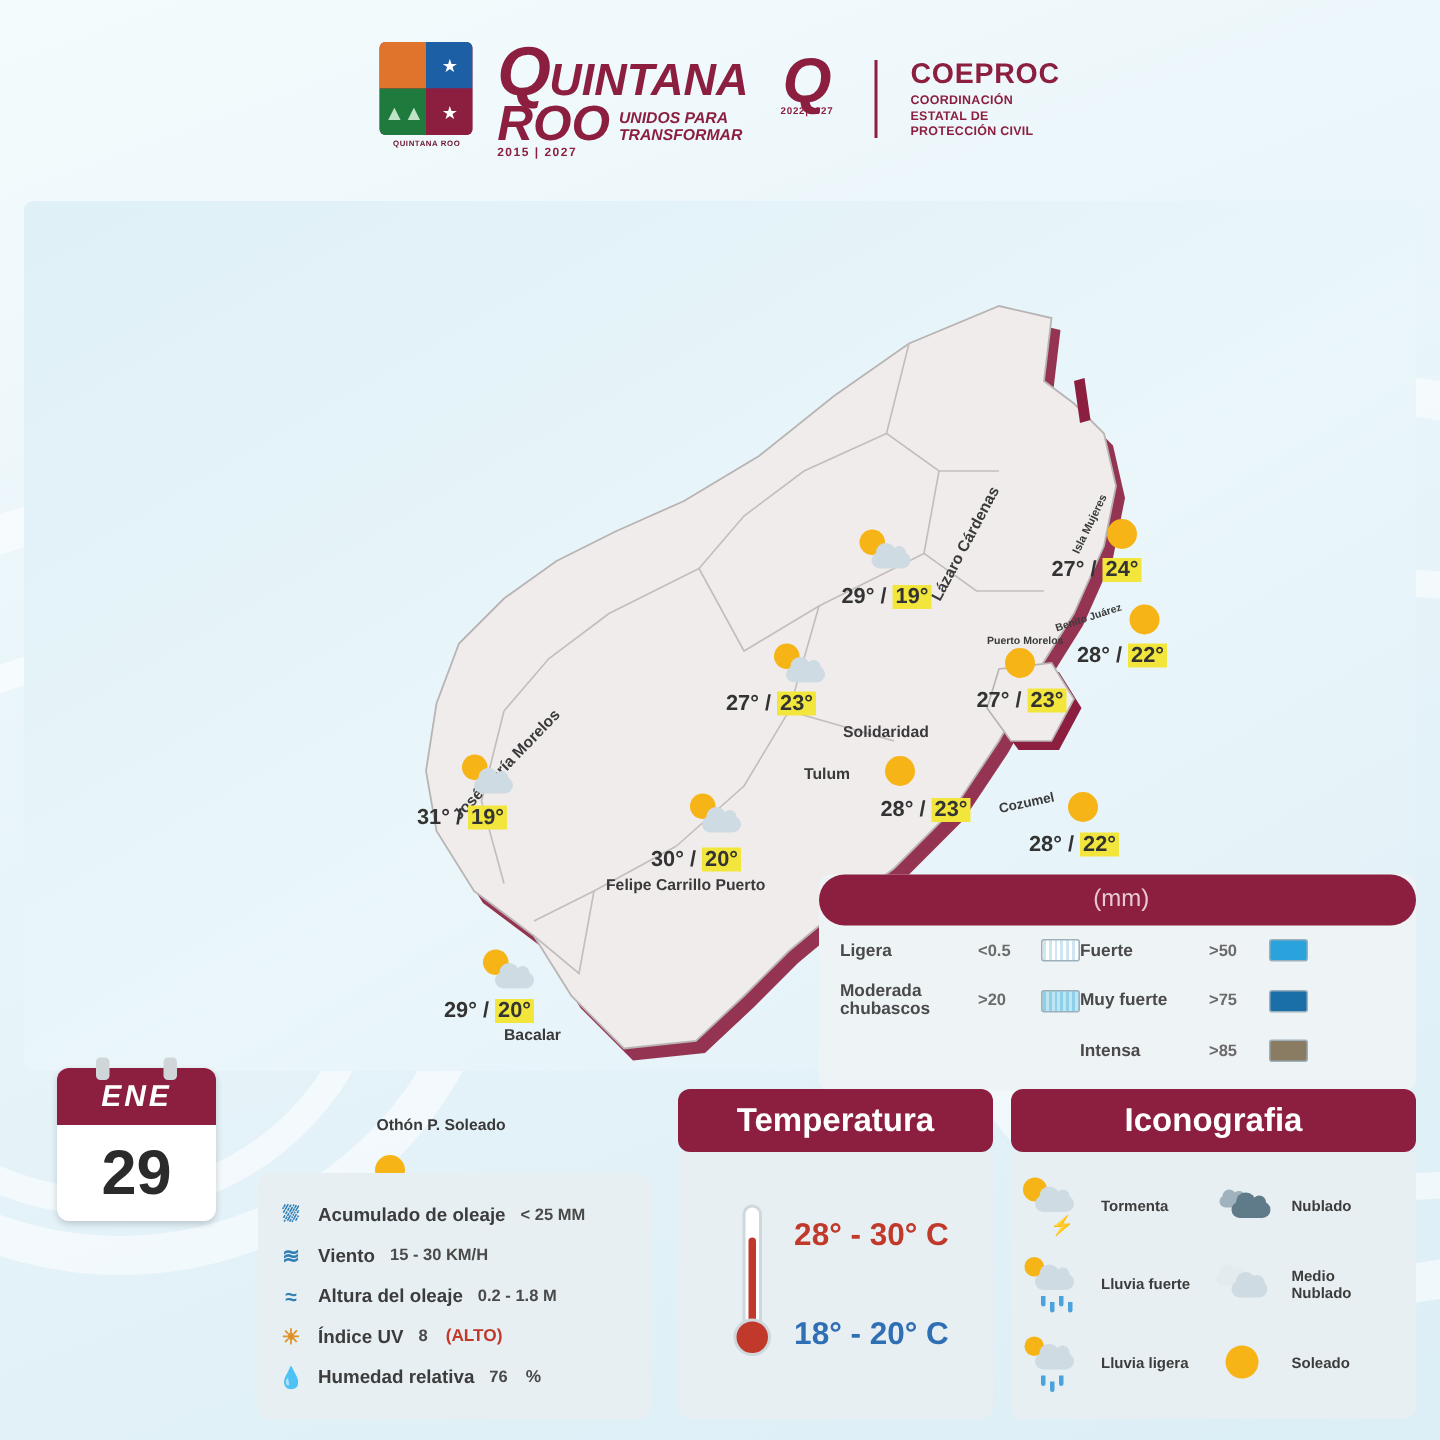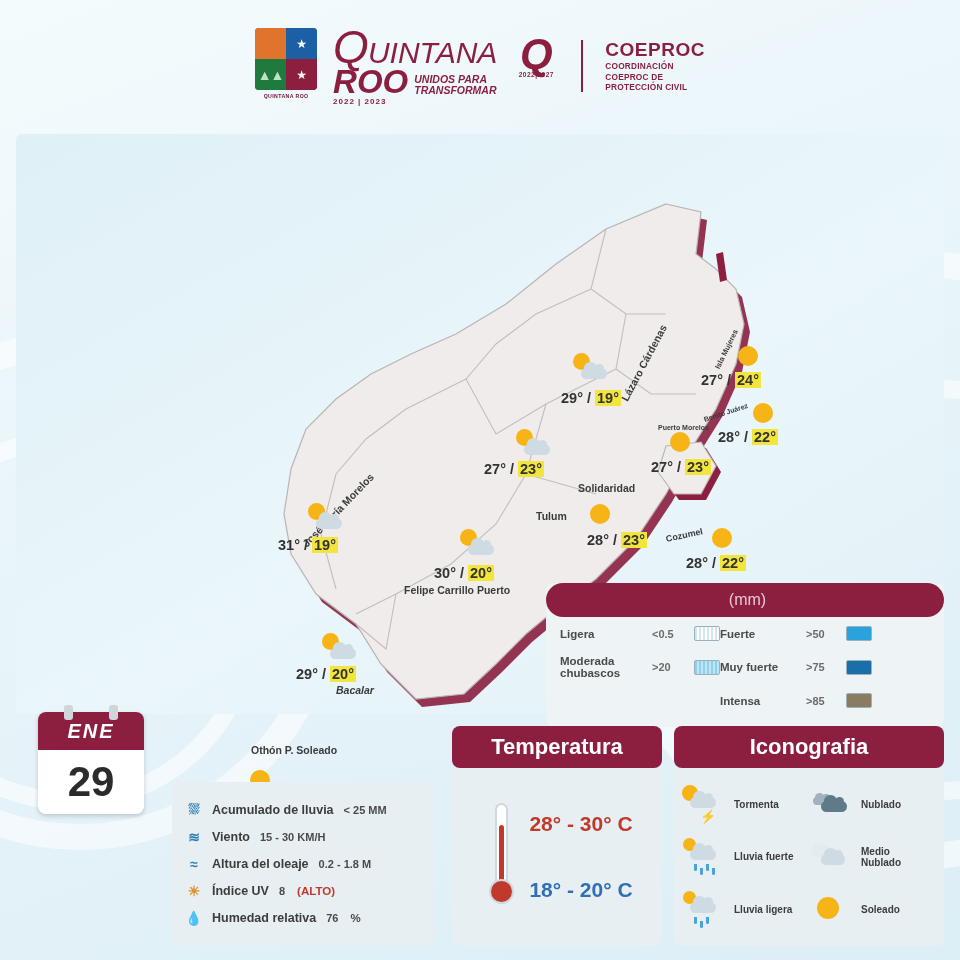--- a/index.html
+++ b/index.html
@@ -21,21 +21,21 @@
   .qroo-shield { width:62px; height:76px; position:relative; }
   .shield-box { width:62px; height:62px; background:#8c1f3f; border-radius:4px; overflow:hidden; position:relative; display:grid; grid-template-columns:1fr 1fr; grid-template-rows:1fr 1fr; }
   .shield-q1 { background:#e0742c; }
   .shield-q2 { background:#1d5fa5; position:relative;}
   .shield-q3 { background:#1f7a3d; position:relative;}
   .shield-q4 { background:#8c1f3f; position:relative;}
   .shield-star { position:absolute; left:50%; top:50%; transform:translate(-50%,-50%); color:#fff; font-size:12px; }
   .shield-tree { position:absolute; left:50%; top:52%; transform:translate(-50%,-50%); color:#bfe3c6; font-size:14px; letter-spacing:-1px;}
   .shield-caption { font-size:5.2px; letter-spacing:.4px; text-align:center; color:#6b1530; font-weight:bold; margin-top:3px; }
   .brand { display:flex; flex-direction:column; line-height:.88; }
-  .brand-q { font-size:46px; font-weight:normal; color:#8c1f3f; letter-spacing:-1px; font-style:italic; }
+  .brand-q { font-size:46px; font-weight:bold; color:#8c1f3f; letter-spacing:-1px; font-style:italic; }
   .brand-q .small { font-size:30px; letter-spacing:0px;}
   .brand-row2 { display:flex; align-items:flex-end; gap:6px; }
   .brand-roo { font-size:33px; font-weight:bold; color:#8c1f3f; font-style:italic; }
   .brand-tag { font-size:10.5px; font-weight:bold; color:#8c1f3f; line-height:1.05; font-style:italic; }
   .brand-years { font-size:8px; color:#8c1f3f; font-weight:bold; letter-spacing:1px; margin-top:2px;}
   .coe-mark { width:46px; height:58px; display:flex; flex-direction:column; align-items:center; }
   .coe-q { font-size:42px; font-weight:bold; color:#8c1f3f; line-height:.8; font-style:italic; }
   .coe-years { font-size:6.5px; color:#8c1f3f; font-weight:bold; letter-spacing:.5px; }
   .coe-divider { width:2px; height:52px; background:#8c1f3f; margin:0 6px; }
   .coe-text-main { font-size:19px; font-weight:bold; color:#8c1f3f; letter-spacing:.5px; }
@@ -147,33 +147,33 @@
     <div class="brand-q">
       <span>Q</span><span class="small">UINTANA</span>
     </div>
     <div class="brand-row2">
       <div class="brand-roo">ROO</div>
       <div class="brand-tag">
         <div>UNIDOS PARA</div>
         <div>TRANSFORMAR</div>
       </div>
     </div>
-    <div class="brand-years">2022 | 2023</div>
+    <div class="brand-years">2015 | 2027</div>
   </div>
 
   <div class="coe-mark">
     <div class="coe-q">Q</div>
     <div class="coe-years">2022|2027</div>
   </div>
   <div class="coe-divider"></div>
   <div>
     <div class="coe-text-main">COEPROC</div>
     <div class="coe-text-sub">
       <div>COORDINACIÓN</div>
-      <div>COEPROC DE</div>
+      <div>ESTATAL DE</div>
       <div>PROTECCIÓN CIVIL</div>
     </div>
   </div>
 </div>
 
 <div class="panel">
 
   <div class="map-wrap">
     <svg width="640" height="520" viewBox="0 0 640 520">
       <g>
@@ -199,26 +199,26 @@
         <path d="M470,252 L505,248 L520,272 L505,300 L478,300 L462,278 Z" fill="#f0ecec" stroke="#b9b4b4" stroke-width="1.1"></path>
 
         <path d="M520,60 L527,58 L531,86 L524,88 Z" fill="#8c1f3f"></path>
       </g>
     </svg>
     <div id="map-labels">
         <div class="map-label" style="left: 428px; top: 200px; transform: rotate(-62deg); transform-origin: left center;">Lázaro Cárdenas</div>
         <div class="map-label" style="left: 521px; top: 170px; transform: rotate(-64deg); transform-origin: left center; font-size: 7.5px;">Isla Mujeres</div>
         <div class="map-label" style="left: 462px; top: 230px; transform: rotate(0deg); transform-origin: left center; font-size: 7px;">Puerto Morelos</div>
         <div class="map-label" style="left: 508px; top: 222px; transform: rotate(-18deg); transform-origin: left center; font-size: 7px;">Benito Juárez</div>
-        <div class="map-label" style="left: 382px; top: 288px; transform: rotate(0deg); transform-origin: left center;">Solidaridad</div>
+        <div class="map-label" style="left: 366px; top: 288px; transform: rotate(0deg); transform-origin: left center;">Solidaridad</div>
         <div class="map-label" style="left: 340px; top: 316px; transform: rotate(0deg); transform-origin: left center;">Tulum</div>
         <div class="map-label" style="left: 470px; top: 340px; transform: rotate(-12deg); transform-origin: left center; font-size: 9px;">Cozumel</div>
         <div class="map-label" style="left: 108px; top: 345px; transform: rotate(-46deg); transform-origin: left center;">José María Morelos</div>
         <div class="map-label" style="left: 208px; top: 390px; transform: rotate(0deg); transform-origin: left center;">Felipe Carrillo Puerto</div>
-        <div class="map-label" style="left: 140px; top: 490px; transform: rotate(0deg); transform-origin: left center; font-style: italic;">Bacalar</div>
+        <div class="map-label" style="left: 140px; top: 490px; transform: rotate(0deg); transform-origin: left center;">Bacalar</div>
         <div class="map-label" style="left: 55px; top: 550px; transform: rotate(0deg); transform-origin: left center;">Othón P. Soleado</div>
       </div>
     <div id="map-forecasts">
         <div class="temp-tag" style="left: 365px; top: 196px;"><span class="hi">29°</span><span> / </span><span class="lo">19°</span></div>
         <div class="icon-sun" style="left: 375px; top: 160px; width: 38px; height: 30px;">
           <div style="position: absolute; inset: 0px;">
             <div class="sun" style="width: 13px; height: 13px; left: 4px; top: 1px; box-shadow: rgb(246, 180, 23) 0px 0px 0px 2px;">
               <div style="position: absolute; inset: 0px;">
                 <div style="position: absolute; left: 50%; top: 50%; width: 2px; height: 12px; background: rgb(246, 180, 23); border-radius: 2px; transform: translate(-50%, -50%) rotate(0deg);"></div>
                 <div style="position: absolute; left: 50%; top: 50%; width: 2px; height: 12px; background: rgb(246, 180, 23); border-radius: 2px; transform: translate(-50%, -50%) rotate(45deg);"></div>
@@ -476,21 +476,21 @@
     <div style="white-space: pre-line;">Intensa</div>
     <div class="val">&gt;85</div>
     <div>
       <div class="sw" style="background: rgb(138, 123, 99);"></div>
     </div>
   </div>
 
 <div class="info-box" id="info-box">
     <div class="info-row">
       <span class="ico">⛆</span>
-      <span>Acumulado de lluvia</span>
+      <span>Acumulado de oleaje</span>
       <span class="unit">&lt; 25 MM</span>
     </div>
     <div class="info-row">
       <span class="ico">≋</span>
       <span>Viento</span>
       <span class="unit">15 - 30 KM/H</span>
     </div>
     <div class="info-row">
       <span class="ico">≈</span>
       <span>Altura del oleaje</span>

